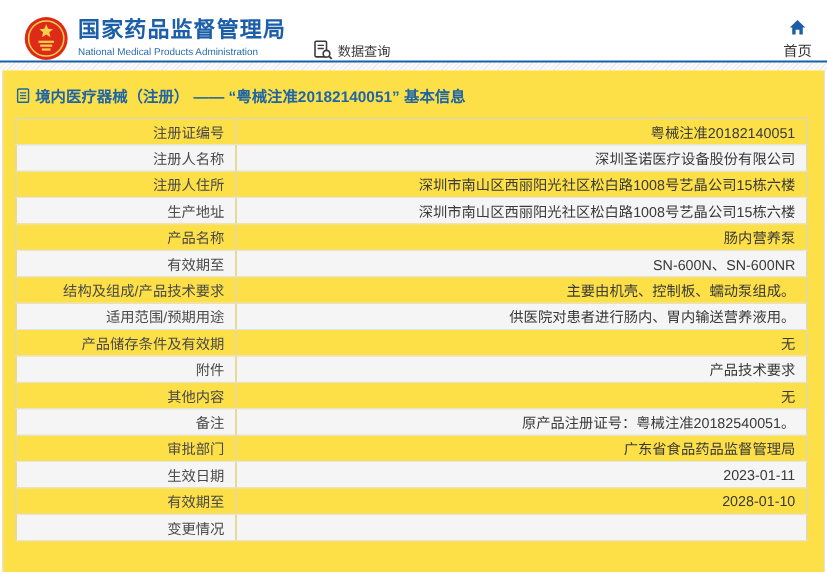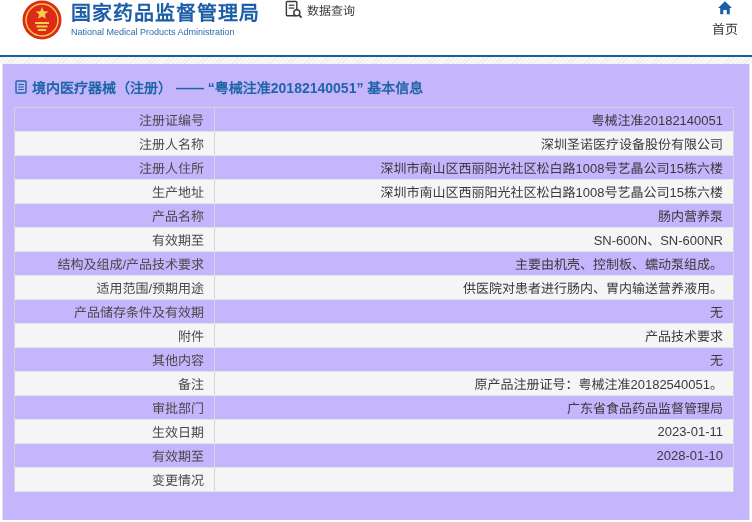--- a/index.html
+++ b/index.html
@@ -7,21 +7,21 @@
   body {
     width: 752px; height: 522px;
     background: #ffffff;
     font-family: "Liberation Sans", "DejaVu Sans", sans-serif;
     color: #3a3a3a;
   }
   
   .header {
     height: 55px;
     display: flex;
-    align-items: flex-start;
+    align-items: flex-end;
     padding: 0 10px 0 22px;
     background: #ffffff;
   }
   .brand { display: flex; align-items: center; gap: 9px; cursor: pointer; }
   .emblem { width: 40px; height: 40px; flex: 0 0 auto; }
   .brand-text { display: flex; flex-direction: column; line-height: 1.15; }
   .brand-title {
     color: #1c5fa8; font-size: 20px; font-weight: bold; letter-spacing: 1px;
     white-space: nowrap;
   }
@@ -42,21 +42,21 @@
   .pattern-strip {
     height: 7px;
     background: repeating-linear-gradient(135deg, #ececec 0 1px, #fafafa 1px 3px);
   }
   
   .panel {
     margin: 0 2px;
     height: 456px;
     border-left: 1px solid #e3e3e6;
     border-right: 1px solid #e3e3e6;
-    background: #c4b5fd;
+    background: #fde047;
   }
   .page-title-bar {
     display: flex; align-items: center; gap: 5px;
     padding: 13px 12px 10px 12px;
     color: #1f65a5; font-size: 14px; font-weight: bold;
   }
   .page-title-bar svg { width: 12px; height: 14px; flex: 0 0 auto; }
   
   .info-table {
     width: 720px;

